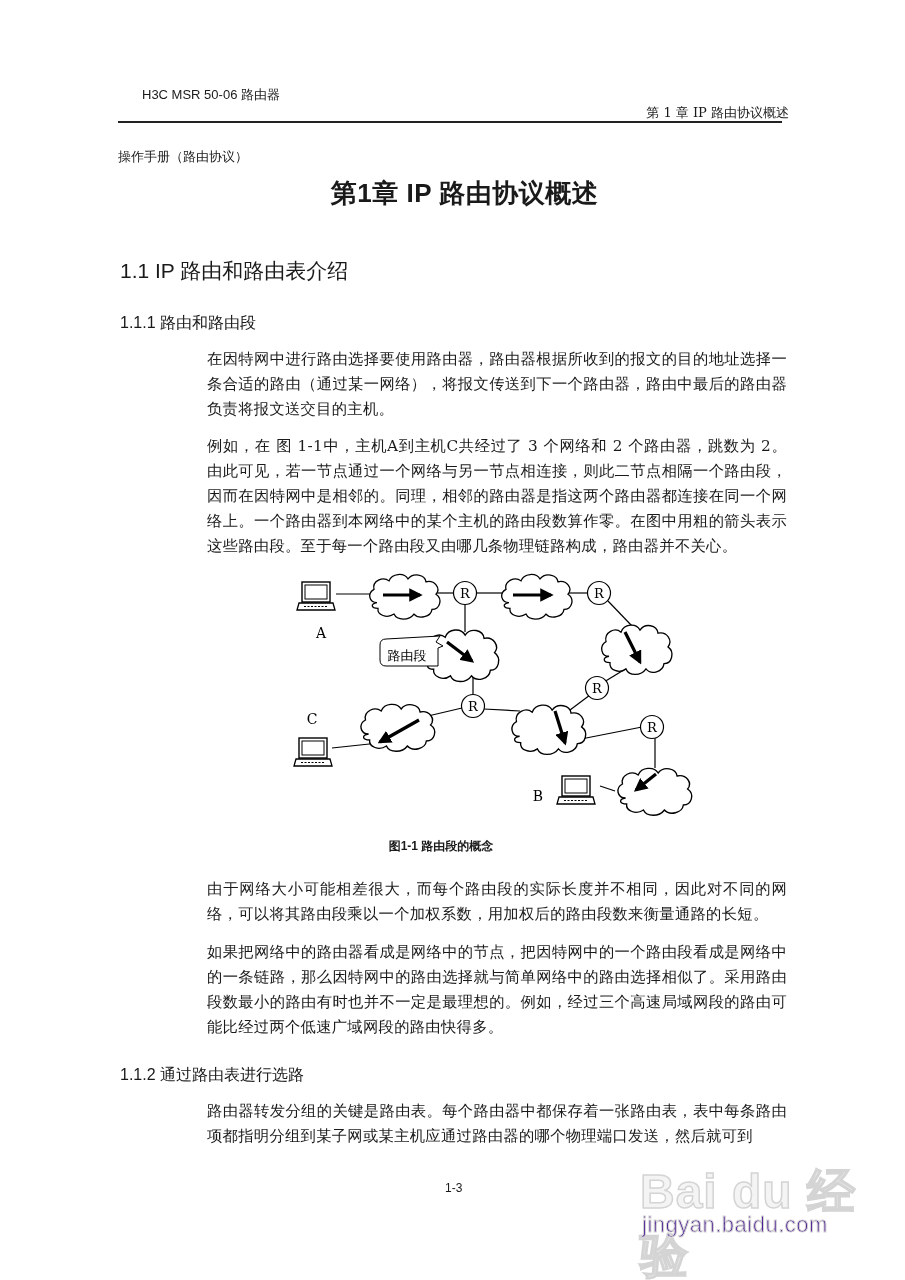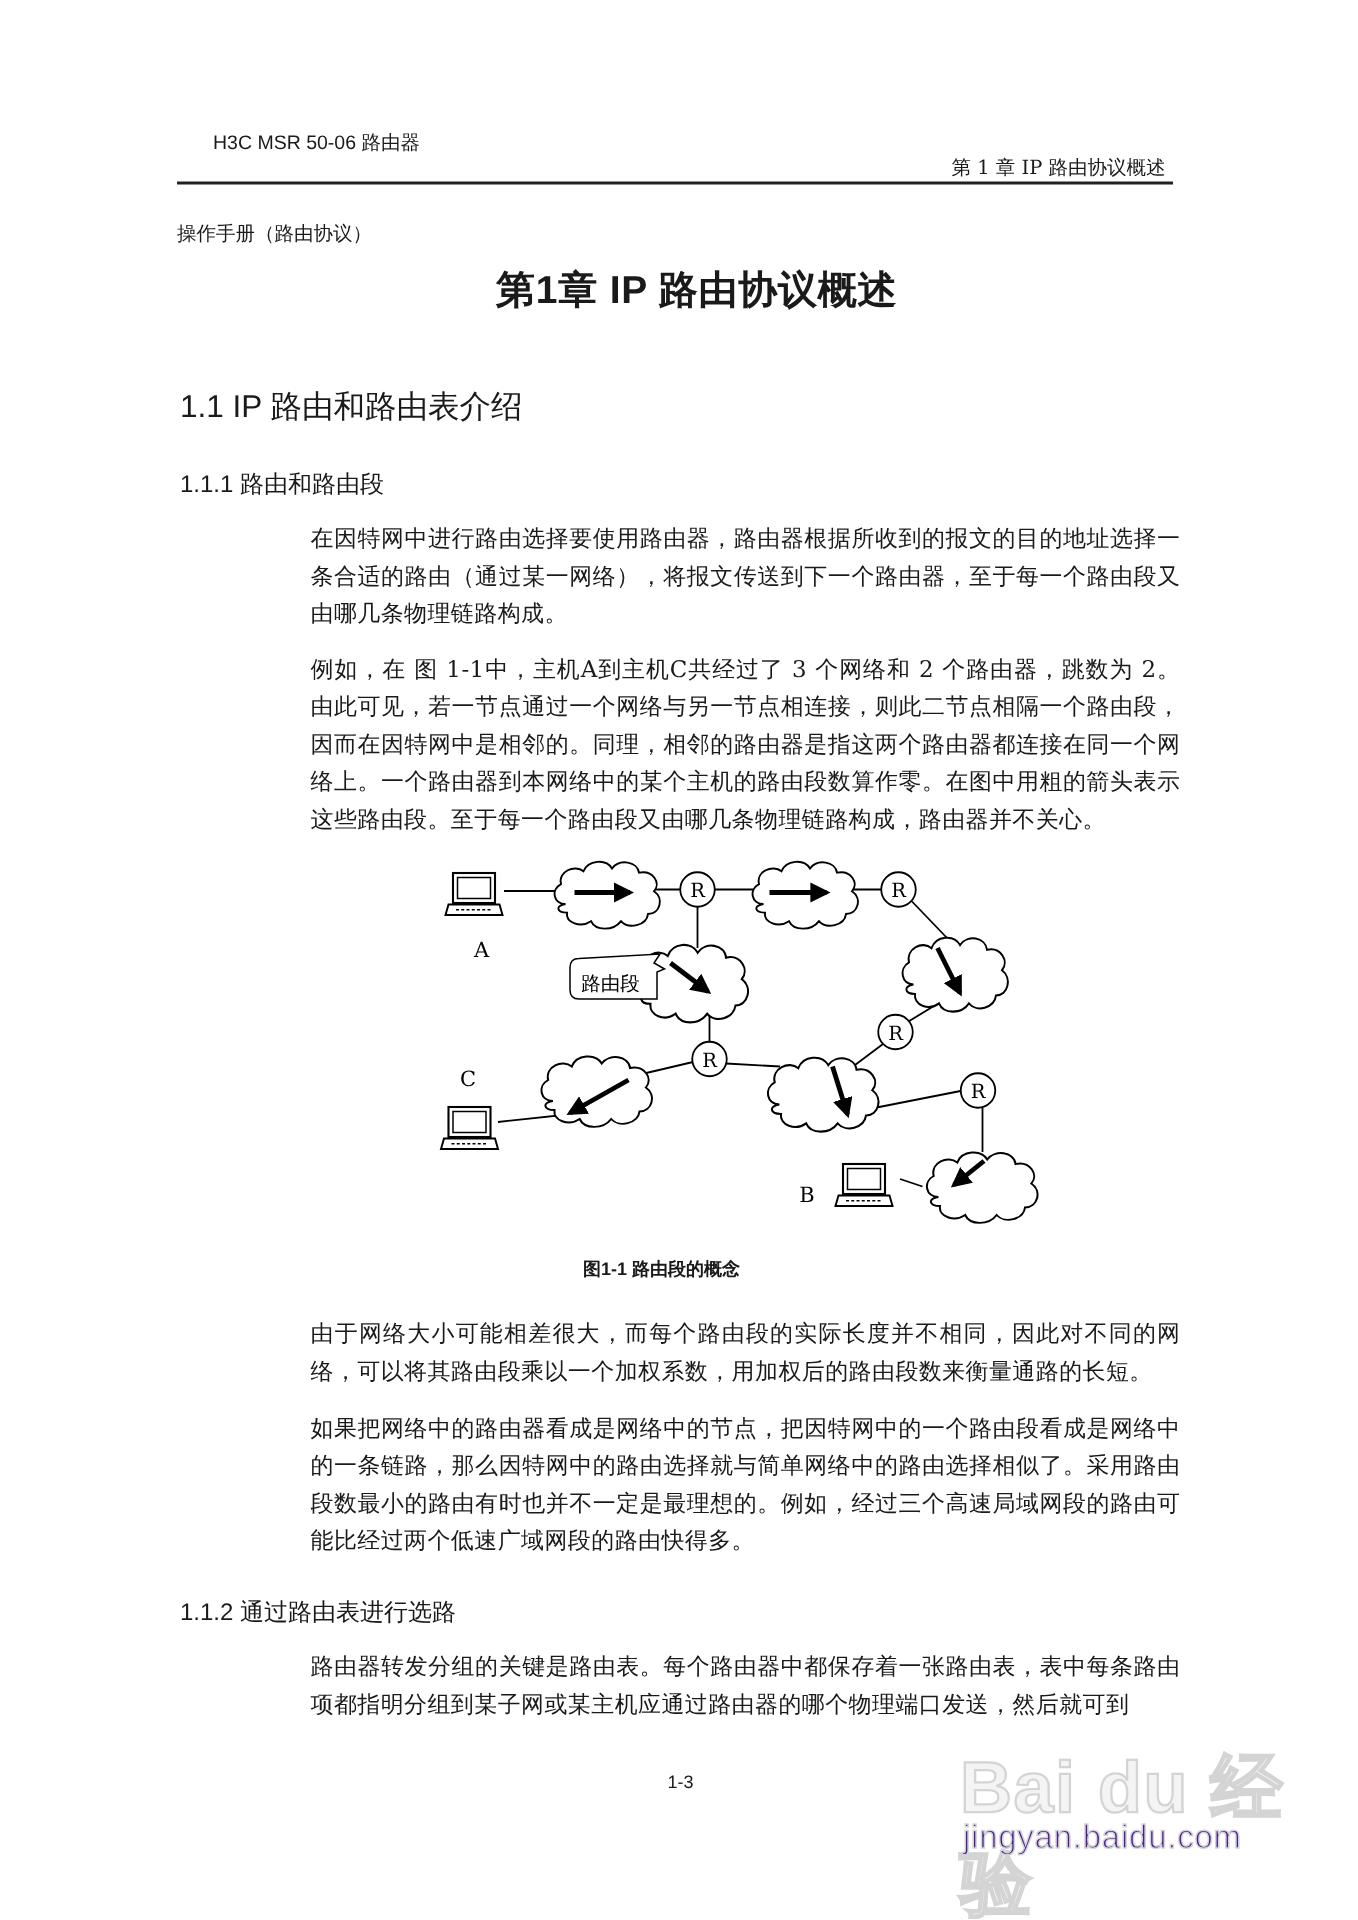--- a/index.html
+++ b/index.html
@@ -21,31 +21,31 @@
             -webkit-text-stroke: 1.5px #d4d4d4; color: #f4f4f4; }
   .wm-small { position: absolute; left: 2px; top: 52px; font-size: 22px;
               -webkit-text-stroke: 1px #d4d4d4; color: #4c1d95; letter-spacing: 0.5px; }
   svg text { font-family: "DejaVu Serif", "Liberation Serif", serif; }
 </style>
 </head>
 <body>
 
 <div class="abs sans hdr" style="left:118px; top:86px;margin-left:24px;">H3C MSR 50-06 路由器</div>
 <div class="abs hdr" style="left:118px; top:104px;margin-top:44px;">操作手册（路由协议）</div>
-<div class="abs hdr" style="right:128px; top:104px;">第 1 章  IP 路由协议概述</div>
+<div class="abs hdr" style="right:116px; top:104px;">第 1 章  IP 路由协议概述</div>
 <div class="hdr-rule"></div>
 
 <div class="abs sans chapter-title">第1章  IP 路由协议概述</div>
 
 <div class="abs sans h2">1.1  IP 路由和路由表介绍</div>
 
 <div class="abs sans h3" style="top:313px;">1.1.1  路由和路由段</div>
 
 <div class="abs para" style="top:347px;">
-  <p>在因特网中进行路由选择要使用路由器，路由器根据所收到的报文的目的地址选择一条合适的路由（通过某一网络），将报文传送到下一个路由器，至于每一个路由段又由哪几条物理链路构成。</p>
+  <p>在因特网中进行路由选择要使用路由器，路由器根据所收到的报文的目的地址选择一条合适的路由（通过某一网络），将报文传送到下一个路由器，路由中最后的路由器负责将报文送交目的主机。</p>
 </div>
 <div class="abs para" style="top:434px;">
   <p>例如，在 图 1-1中，主机A到主机C共经过了 3 个网络和 2 个路由器，跳数为 2。由此可见，若一节点通过一个网络与另一节点相连接，则此二节点相隔一个路由段，因而在因特网中是相邻的。同理，相邻的路由器是指这两个路由器都连接在同一个网络上。一个路由器到本网络中的某个主机的路由段数算作零。在图中用粗的箭头表示这些路由段。至于每一个路由段又由哪几条物理链路构成，路由器并不关心。</p>
 </div>
 
 <div class="abs" style="left:280px; top:570px; width:420px; height:255px;">
   <svg width="420" height="255" viewBox="0 0 420 255" xmlns="http://www.w3.org/2000/svg">
     <defs>
       <marker id="ah" viewBox="0 0 10 10" refX="8" refY="5" markerWidth="4.2" markerHeight="4.2" orient="auto">
         <path d="M0,0 L10,5 L0,10 z" fill="#000"></path>

